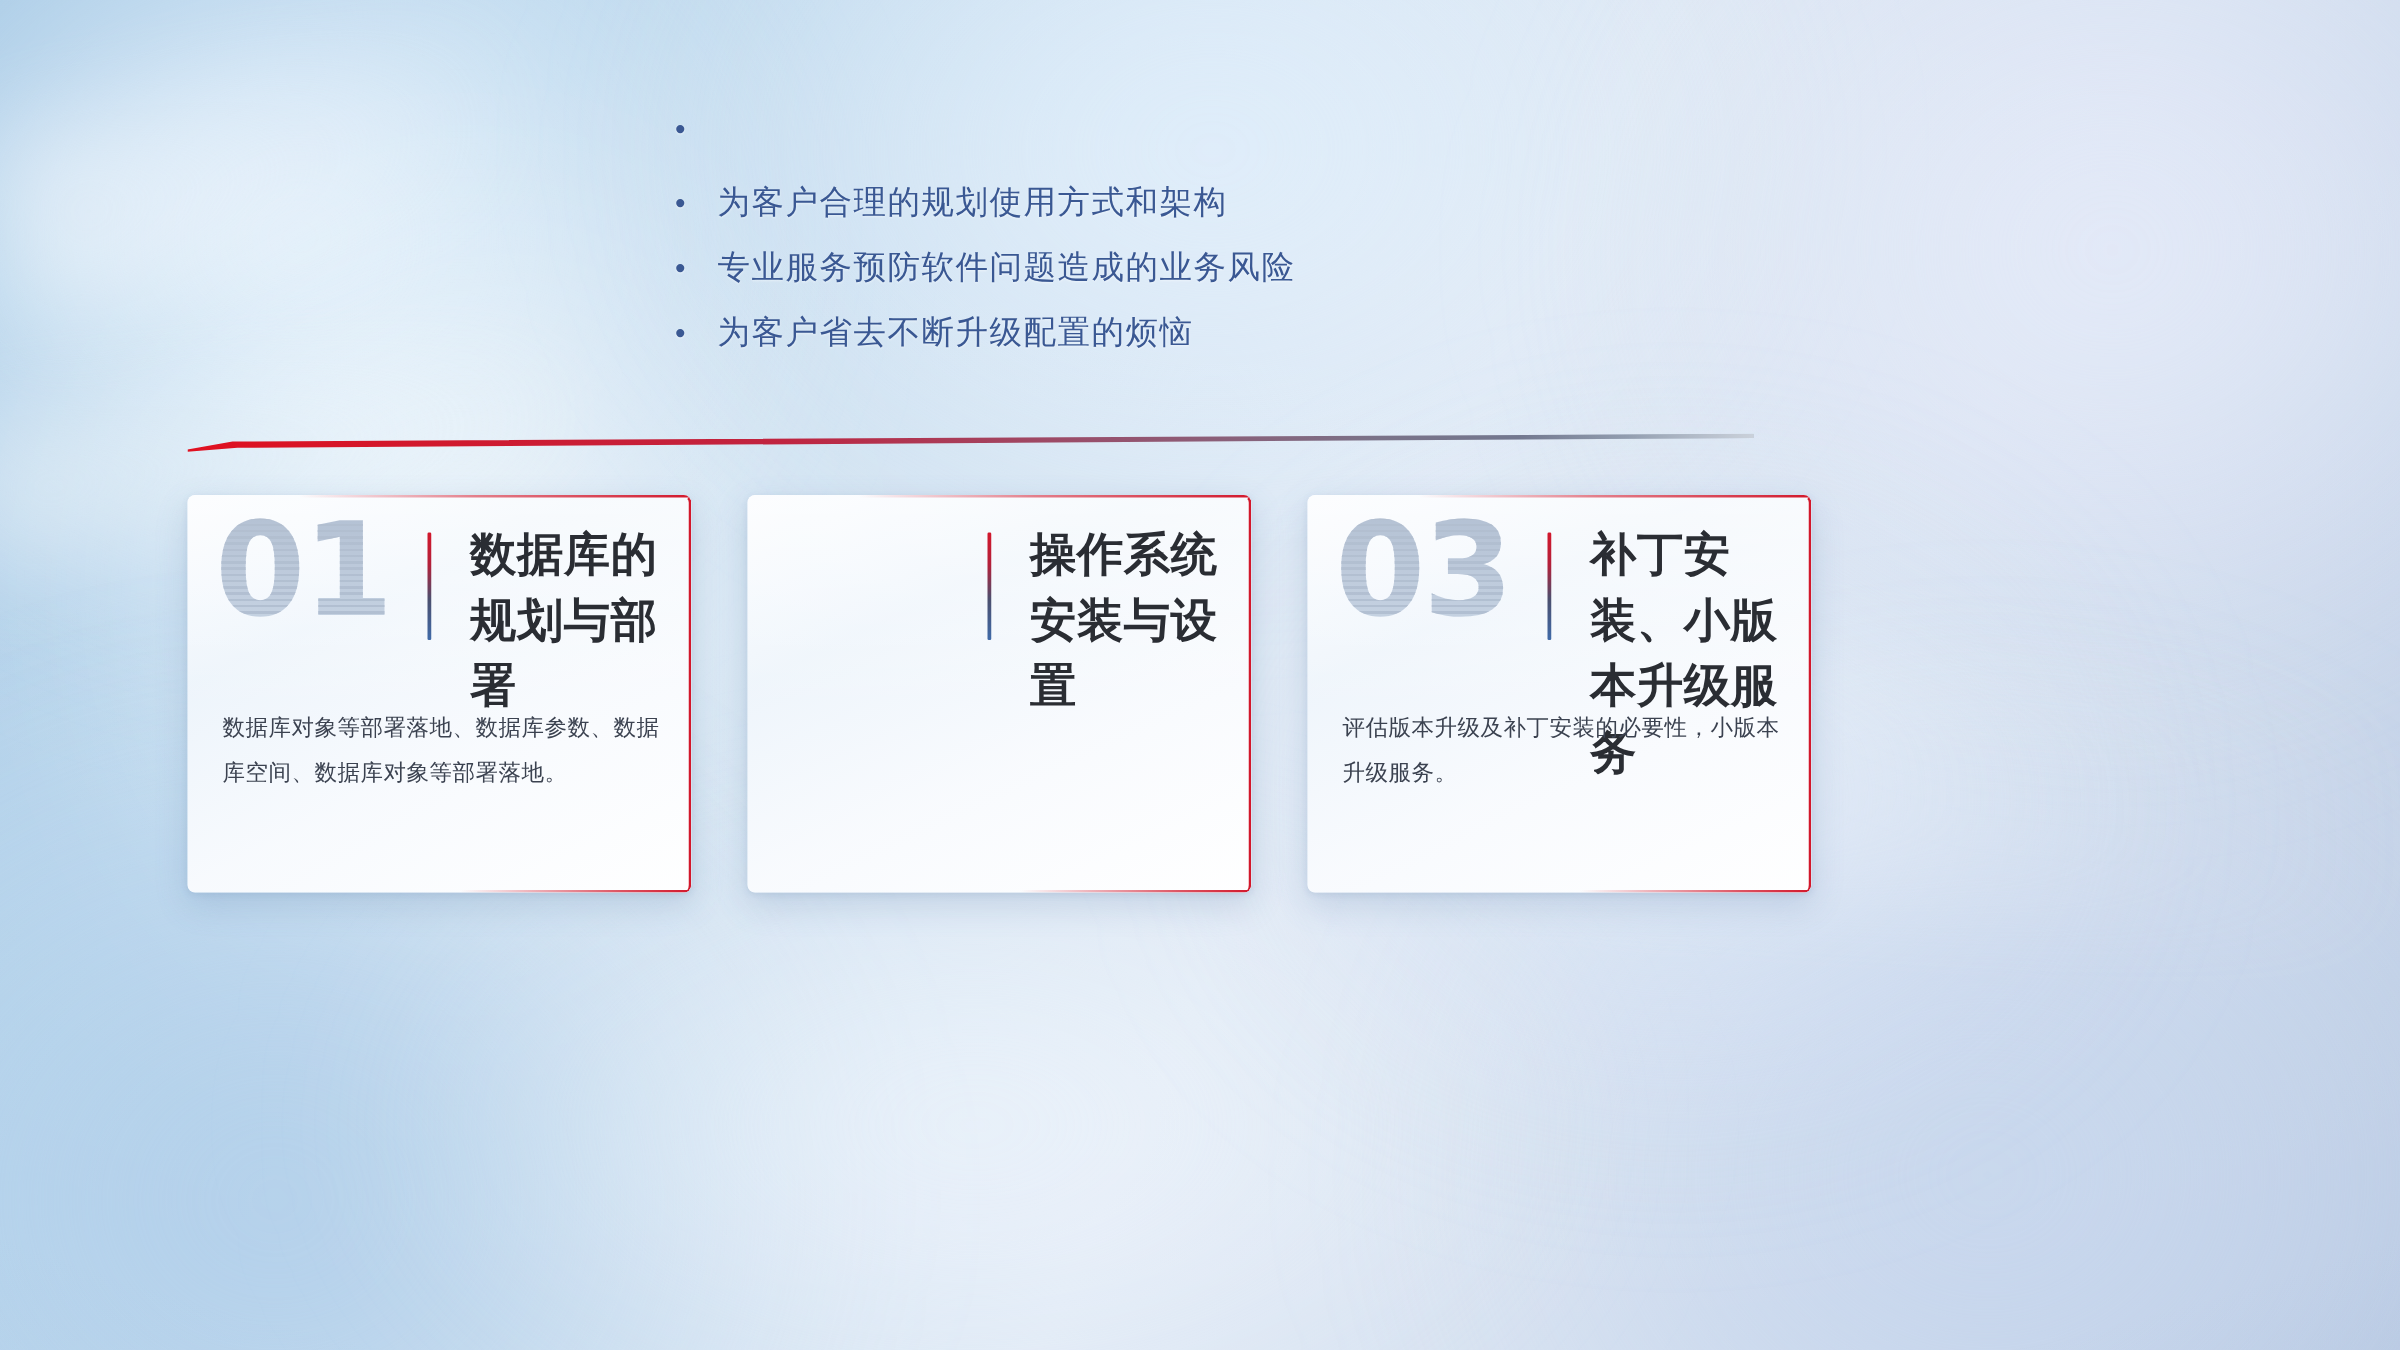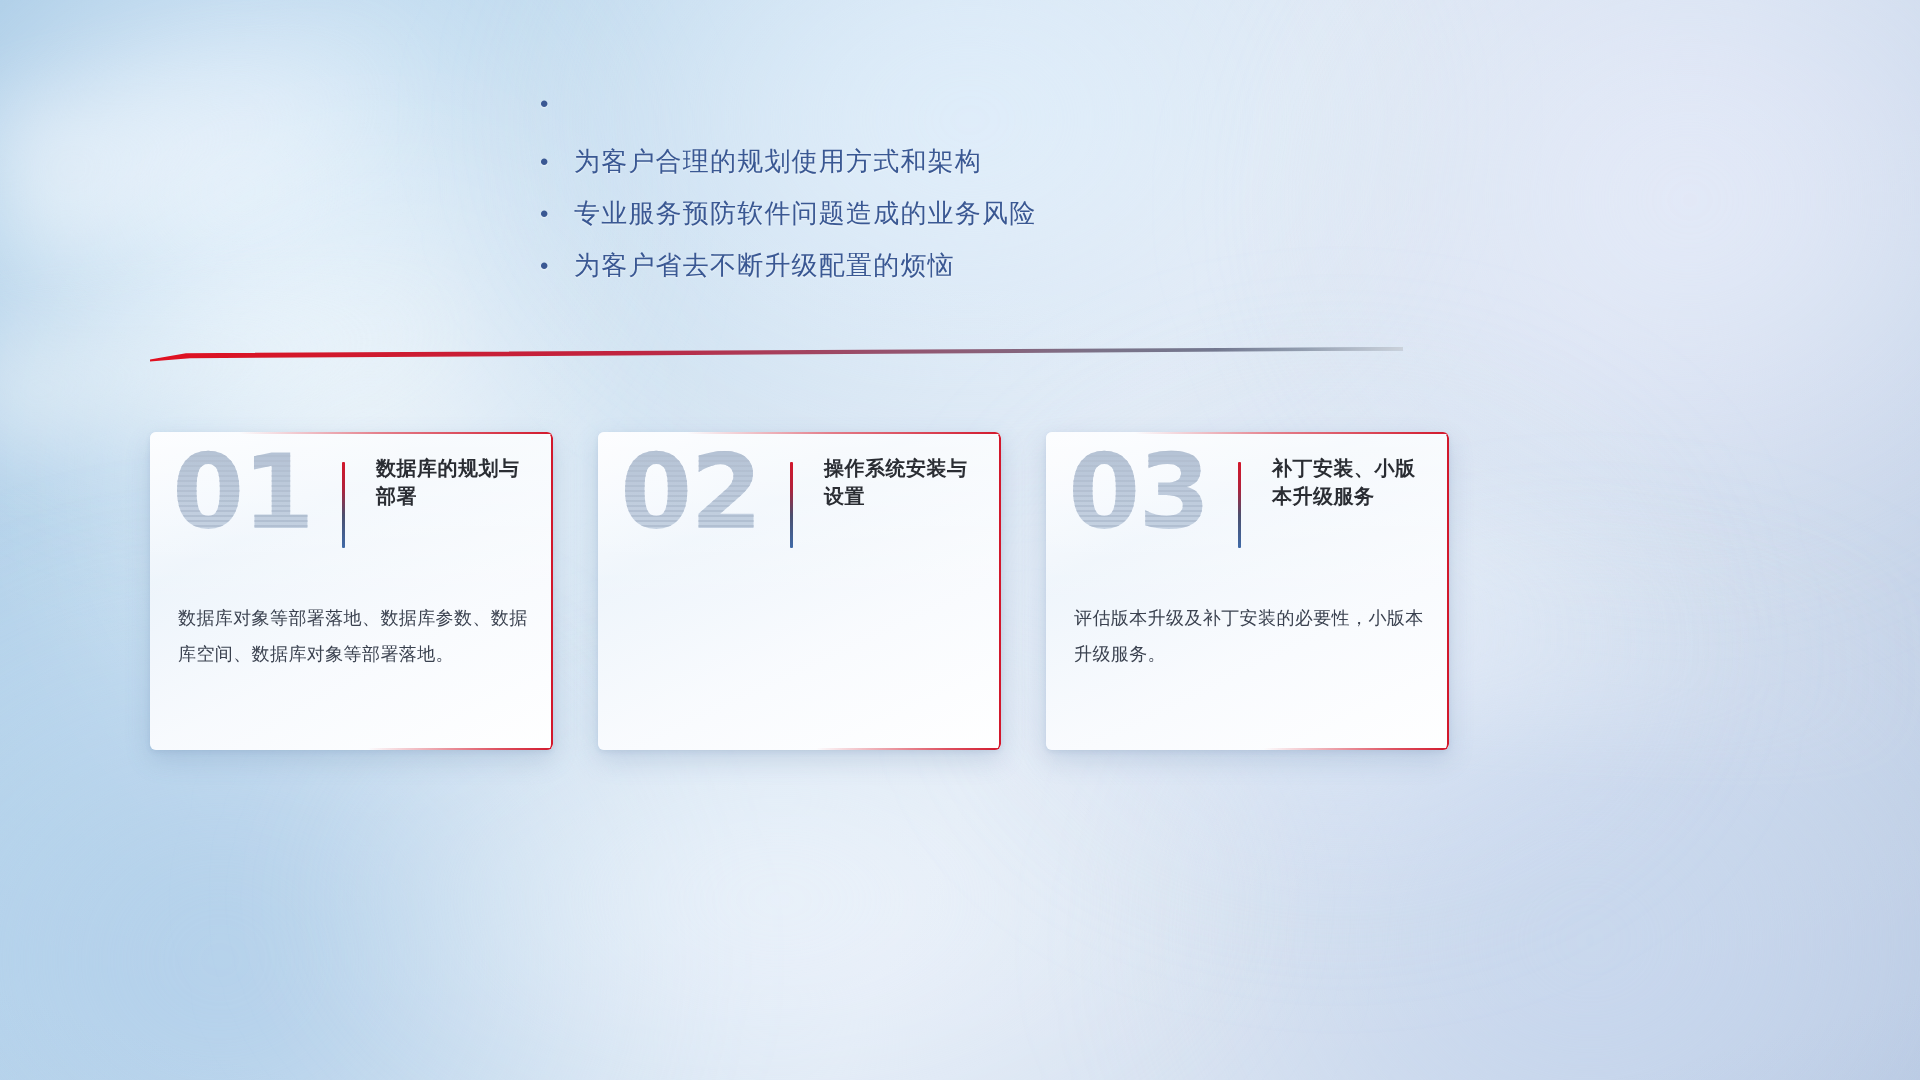--- a/index.html
+++ b/index.html
@@ -65,21 +65,21 @@
   .bullet .btxt{ white-space:nowrap; }
 
   
   #divider{
     position:absolute; left:150px; top:347px; width:1253px; height:18px;
   }
   #divider svg{ display:block; width:100%; height:100%; }
 
   
   #cards{
-    position:absolute; left:150px; top:432px; width:1300px; height:325px;
+    position:absolute; left:150px; top:396px; width:1300px; height:325px;
     display:flex; gap:45px;
   }
   .card{
     position:relative;
     width:403px; height:318px;
     border-radius:6px;
     background:linear-gradient(155deg,
         rgba(250,252,255,.96) 0%,
         rgba(240,246,252,.93) 30%,
         rgba(249,251,254,.97) 62%,
@@ -134,21 +134,21 @@
     content:"";
   }
   .bar{
     position:absolute; left:192px; top:30px;
     width:3px; height:86px;
     background:linear-gradient(180deg,#d2182c 0%, #b3203a 30%, #4b4f6e 62%, #3f6aa8 100%);
     border-radius:1px;
   }
   .title{
     position:absolute; left:226px; top:22px; width:160px;
-    font-size:20px; line-height:1.42;
+    font-size:37px; line-height:1.42;
     color:#2a2d33; font-weight:600;
     letter-spacing:.5px;
   }
   .body{
     position:absolute; left:28px; top:168px; right:24px;
     font-size:18px; line-height:2.0;
     color:#3b4250; letter-spacing:.4px;
   }
 </style>
 </head>
@@ -225,21 +225,20 @@
     </div>
     <div class="body">数据库对象等部署落地、数据库参数、数据库空间、数据库对象等部署落地。</div>
   </div>
 
   <div class="card">
     <div class="gloss"></div>
     <div class="accent"></div>
     <div class="accent-top"></div>
     <div class="accent-bottom"></div>
     <div class="card-head">
-      <div class="num">02</div>
       <div class="bar"></div>
       <div class="title">操作系统安装与设置</div>
     </div>
   </div>
 
   <div class="card">
     <div class="gloss"></div>
     <div class="accent"></div>
     <div class="accent-top"></div>
     <div class="accent-bottom"></div>

